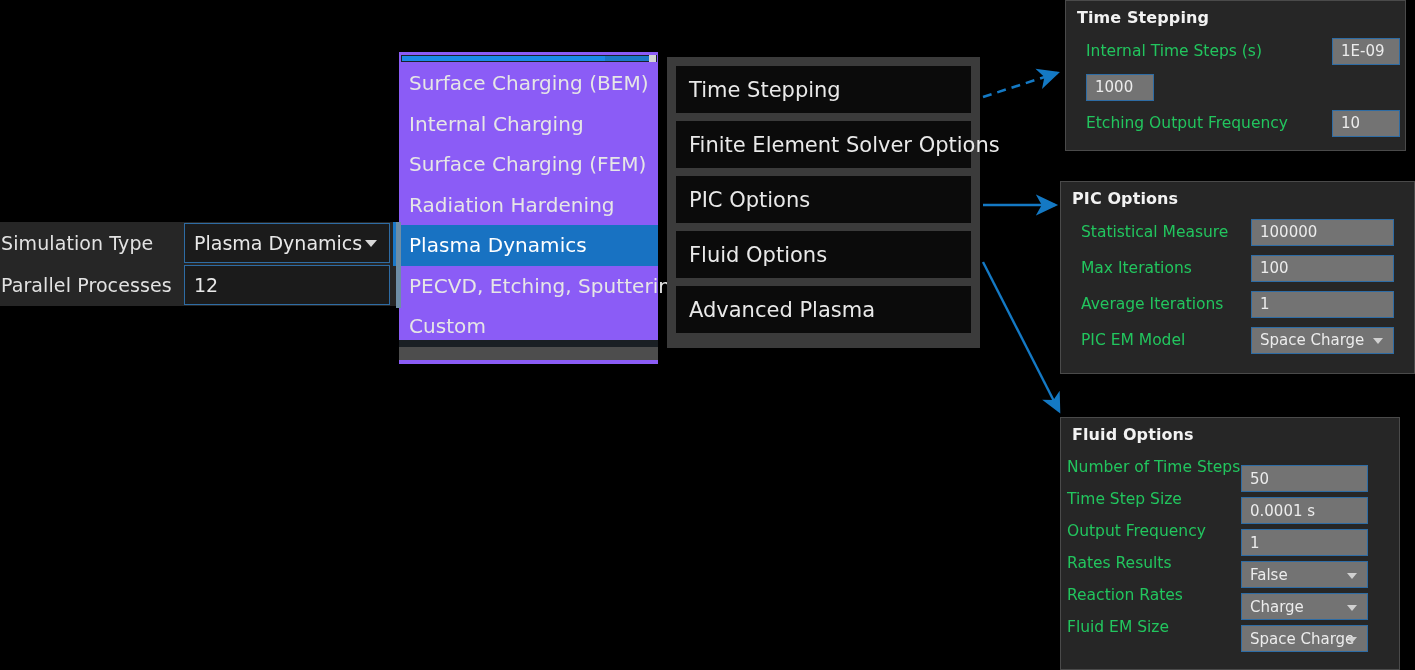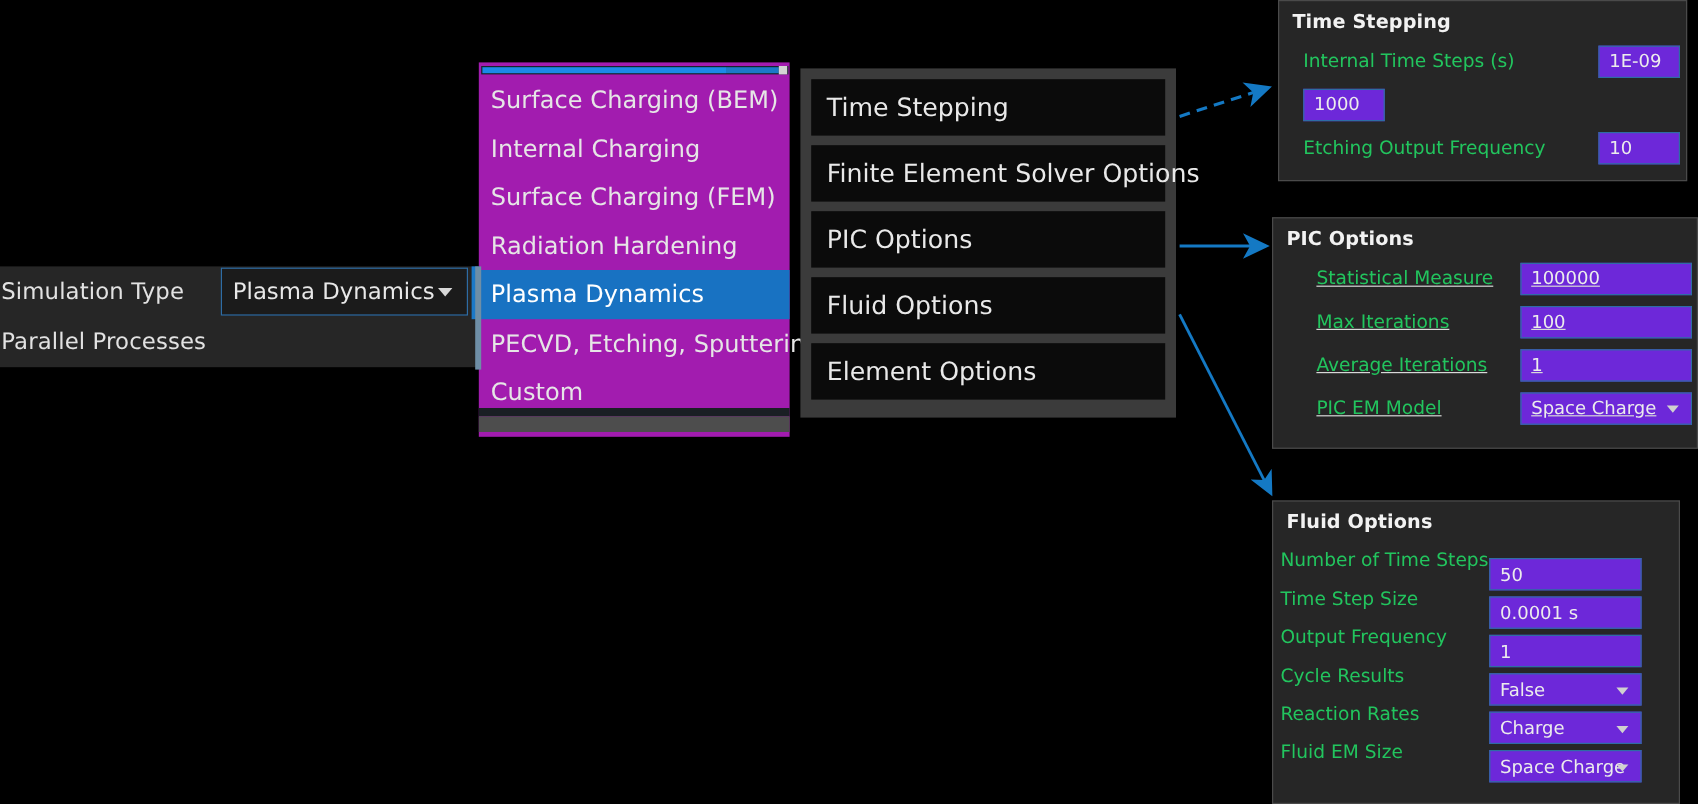--- a/index.html
+++ b/index.html
@@ -79,21 +79,21 @@
     background: #1b79c8;
   }
 
   
   #sim-type-dropdown {
     position: absolute;
     left: 399px;
     top: 52px;
     width: 259px;
     height: 312px;
-    background: #a21caf;
+    background: #8b5cf6;
     box-sizing: border-box;
   }
   #dropdown-slider {
     position: absolute;
     left: 401px;
     top: 55px;
     width: 256px;
     height: 7px;
     background: #18232c;
   }
@@ -206,21 +206,21 @@
     height: 36px;
   }
   .rp-label {
     font-size: 15.5px;
     color: #22c55e;
     white-space: nowrap;
     box-sizing: border-box;
   }
   .rp-input {
     position: relative;
-    background: #6d28d9;
+    background: #737373;
     border: 1px solid #2e6ca4;
     box-sizing: border-box;
     height: 27px;
     display: flex;
     align-items: center;
     padding-left: 8px;
     font-size: 15px;
     color: #ececec;
     white-space: nowrap;
   }
@@ -237,21 +237,21 @@
 
   
   #panel-time-stepping { left: 1065px; top: 0px; width: 341px; height: 151px; }
   #panel-time-stepping .rp-row { padding-left: 20px; }
   #panel-time-stepping .rp-label { width: 246px; }
   #panel-time-stepping .rp-input { width: 68px; }
   #panel-time-stepping .rows { margin-top: 6px; }
 
   
   #panel-pic { left: 1060px; top: 181px; width: 355px; height: 193px; }
-  #panel-pic .rp-row { padding-left: 36px; height: 36px; text-decoration: underline; }
+  #panel-pic .rp-row { padding-left: 20px; height: 36px; }
   #panel-pic .rp-label { width: 170px; }
   #panel-pic .rp-input { width: 143px; }
   #panel-pic .rows { margin-top: 6px; }
 
   
   #panel-fluid { left: 1060px; top: 417px; width: 340px; height: 253px; }
   #panel-fluid .rp-row { padding-left: 6px; height: 32px; }
   #panel-fluid .rp-label { width: 174px; }
   #panel-fluid .rp-input { width: 127px; margin-top: 23px; }
   #panel-fluid .rows { margin-top: 7px; }
@@ -270,20 +270,23 @@
 <div id="left-form">
   <div class="lf-row r0">
     <div class="lf-label">Simulation Type</div>
     <div class="lf-field">
       <span>Plasma Dynamics</span>
       <span class="caret"></span>
     </div>
   </div>
   <div class="lf-row r1">
     <div class="lf-label">Parallel Processes</div>
+    <div class="lf-field">
+      <span>12</span>
+    </div>
   </div>
 </div>
 <div id="left-edge-strip"></div>
 
 <div id="sim-type-dropdown">
   <div id="dropdown-items">
       <div class="dd-item">Surface Charging (BEM)</div>
       <div class="dd-item">Internal Charging</div>
       <div class="dd-item">Surface Charging (FEM)</div>
       <div class="dd-item">Radiation Hardening</div>
@@ -299,21 +302,21 @@
 </div>
 <div id="dd-scroll-thumb"></div>
 <div id="dropdown-footer-b"></div>
 <div id="dropdown-footer"></div>
 
 <div id="options-menu">
     <div class="om-item">Time Stepping</div>
     <div class="om-item">Finite Element Solver Options</div>
     <div class="om-item">PIC Options</div>
     <div class="om-item">Fluid Options</div>
-    <div class="om-item">Element Options</div>
+    <div class="om-item">Advanced Plasma</div>
   </div>
 
 <div class="rp" id="panel-time-stepping">
   <div class="rp-title">Time Stepping</div>
   <div class="rows">
       <div class="rp-row">
         <div class="rp-label">Internal Time Steps (s)</div>
         <div class="rp-input">
           <span>1E-09</span>
         </div>
@@ -378,21 +381,21 @@
           <span>0.0001 s</span>
         </div>
       </div>
       <div class="rp-row">
         <div class="rp-label">Output Frequency</div>
         <div class="rp-input">
           <span>1</span>
         </div>
       </div>
       <div class="rp-row">
-        <div class="rp-label">Cycle Results</div>
+        <div class="rp-label">Rates Results</div>
         <div class="rp-input">
           <span>False</span>
           <span class="caret"></span>
         </div>
       </div>
       <div class="rp-row">
         <div class="rp-label">Reaction Rates</div>
         <div class="rp-input">
           <span>Charge</span>
           <span class="caret"></span>

